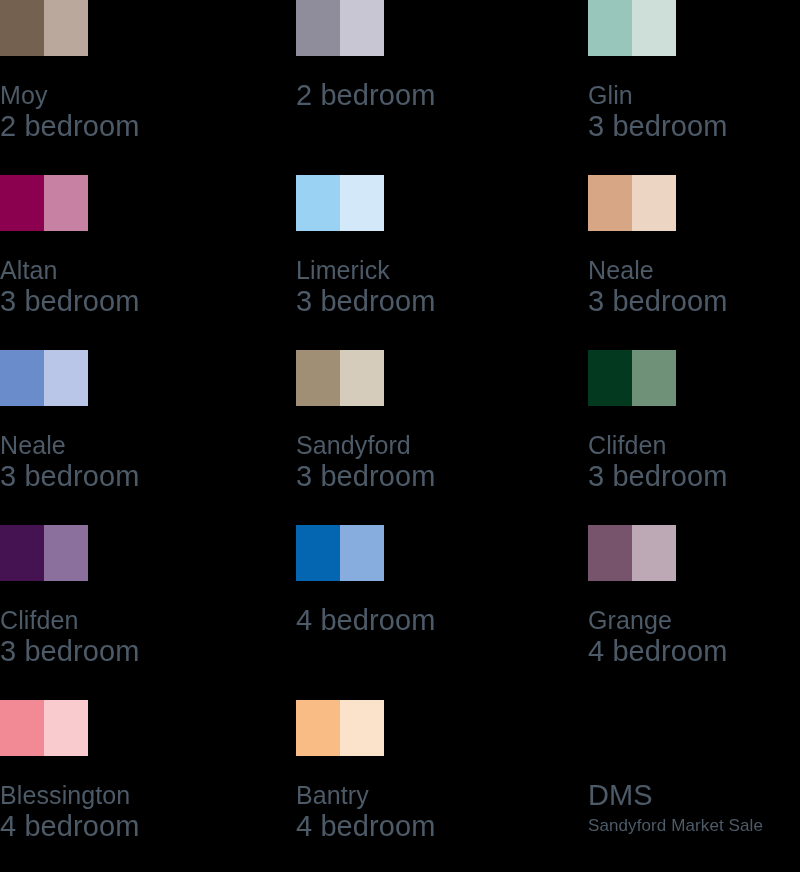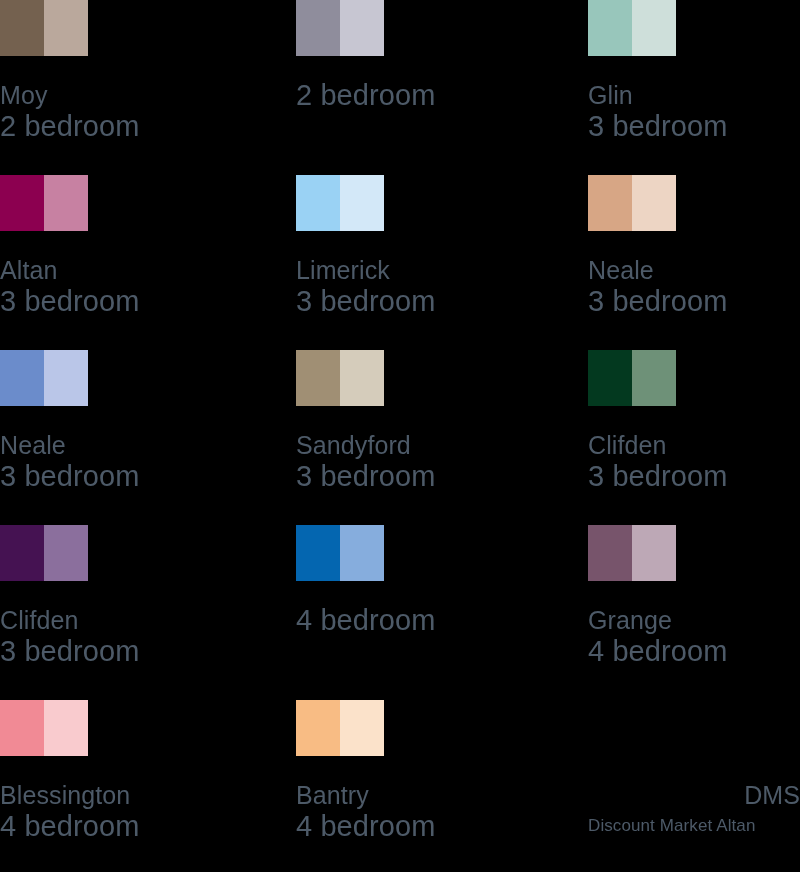--- a/index.html
+++ b/index.html
@@ -65,23 +65,22 @@
     white-space:nowrap;
   }
 
   
   .dms-item .item-text {
     margin-top:0;
     padding-top:80px;
   }
 
   .dms-item .item-name {
-    font-size:25px;
+    font-size:29px;
     line-height:31px;
-    text-align:right;
   }
 
   .dms-line {
     font-size:17px;
     line-height:30px;
     letter-spacing:0.1px;
     white-space:nowrap;
   }
 </style>
 </head>
@@ -237,17 +236,17 @@
     </div>
     <div class="item-text">
       <div class="item-name">Bantry</div>
       <div class="item-sub">4 bedroom</div>
     </div>
   </div>
 
   <div class="legend-item dms-item">
     <div class="item-text">
       <div class="item-name">DMS</div>
-      <div class="dms-line">Discount Market Altan</div>
+      <div class="dms-line">Sandyford Market Sale</div>
     </div>
   </div>
 
 </div>
 
 </body></html>

